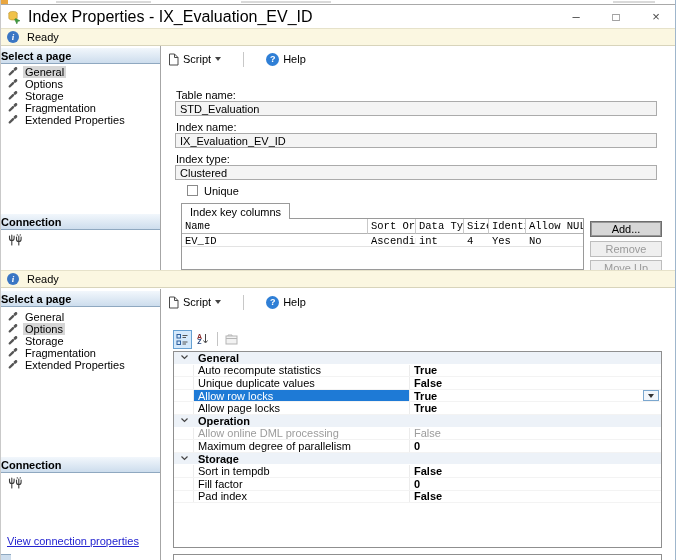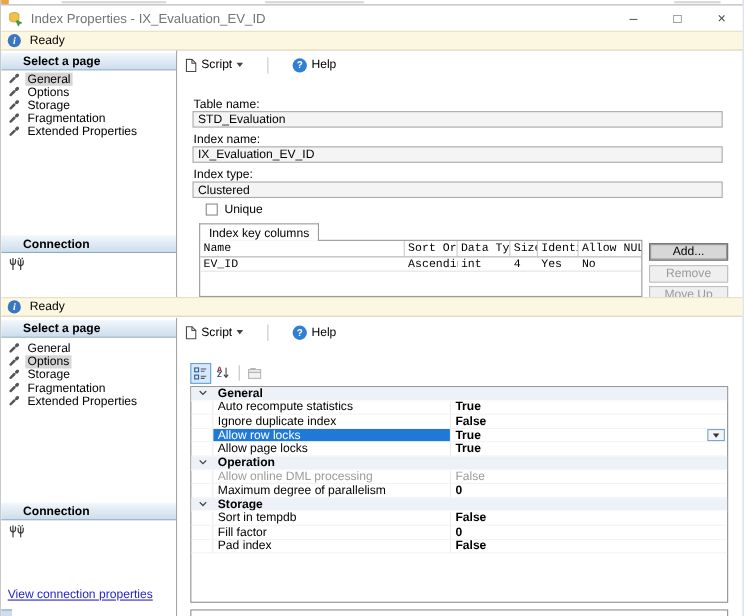--- a/index.html
+++ b/index.html
@@ -15,38 +15,38 @@
   .frag-chip { position:absolute; left:0; top:0; width:7px; height:4px; background:#e9a63f; }
 
   
   .dialog { position:absolute; left:0; width:675px; background:#fff; overflow:hidden; }
   #dlg-top { top:4px; height:266px; border-top:1px solid #a9a9a9; }
   #dlg-bottom { top:270px; height:290px; }
 
   
   .titlebar { position:absolute; top:0; left:0; right:0; height:23px; background:#fff; display:flex; align-items:center; }
   .title-icon { margin:0 7px 0 6px; display:flex; }
-  .title-text { font-size:12px; color:#737373; }
+  .title-text { font-size:16px; color:#000000; }
   .tb-controls { margin-left:auto; display:flex; height:23px; }
   .tb-btn { width:40px; display:flex; align-items:center; justify-content:center; color:#4a4a4a; font-size:13px; cursor:default; }
   .tb-btn.max { font-size:12px; }
 
   
   .ready { position:absolute; left:0; right:0; height:18px; background:#fbf7e1;
            border-top:1px solid #e6e2ca; border-bottom:1px solid #d8d4bb;
            display:flex; align-items:center; padding-left:6px; }
   .info-ic { width:12px; height:12px; border-radius:50%; background:#3a76c4; color:#fff;
              font-size:9px; font-weight:bold; font-style:italic; display:flex; align-items:center;
              justify-content:center; margin-right:8px; font-family:"Liberation Serif", serif; }
 
   
   .sidebar { position:absolute; left:0; width:160px; background:#fff; border-right:1px solid #a6a6a6; }
   .sb-header { position:absolute; left:0; right:0; height:16px;
                background:linear-gradient(#f2f7fc,#cddded); border-bottom:1px solid #8fa8c0;
-               font-weight:bold; display:flex; align-items:center; padding-left:20px; }
+               font-weight:bold; display:flex; align-items:center; padding-left:0; }
   .sb-item { position:absolute; left:7px; height:12px; display:flex; align-items:center; gap:5px; white-space:nowrap; cursor:default; }
   .sb-item .lbl { padding:0 2px; }
   .sb-item .lbl.sel { background:#d6d6d6; }
   .conn-icon { position:absolute; left:7px; }
   .sb-link { position:absolute; left:6px; color:#2424d0; text-decoration:underline; cursor:pointer; white-space:nowrap; }
   .sb-sliver { position:absolute; left:0; width:10px; height:6px; background:#cddded; border-top:1px solid #8fa8c0; }
 
   
   .main-toolbar { position:absolute; left:166px; height:20px; display:flex; align-items:center; gap:18px; }
   .tbi { display:flex; align-items:center; }
@@ -357,21 +357,21 @@
           </span>
         <span class="pg-label">General</span>
       </div>
       <div class="pg-row">
         <span class="pg-gut"></span>
         <span class="pg-label">Auto recompute statistics</span>
         <span class="pg-value">True</span>
       </div>
       <div class="pg-row">
         <span class="pg-gut"></span>
-        <span class="pg-label">Ignore duplicate index</span>
+        <span class="pg-label">Unique duplicate values</span>
         <span class="pg-value">False</span>
       </div>
       <div class="pg-row sel">
         <span class="pg-gut"></span>
         <span class="pg-label">Allow row locks</span>
         <span class="pg-value">
           <span>True</span>
           <span class="pg-combo">
             <span class="arrow-down" style="margin:0;border-top-color:#333;"></span>
           </span>

